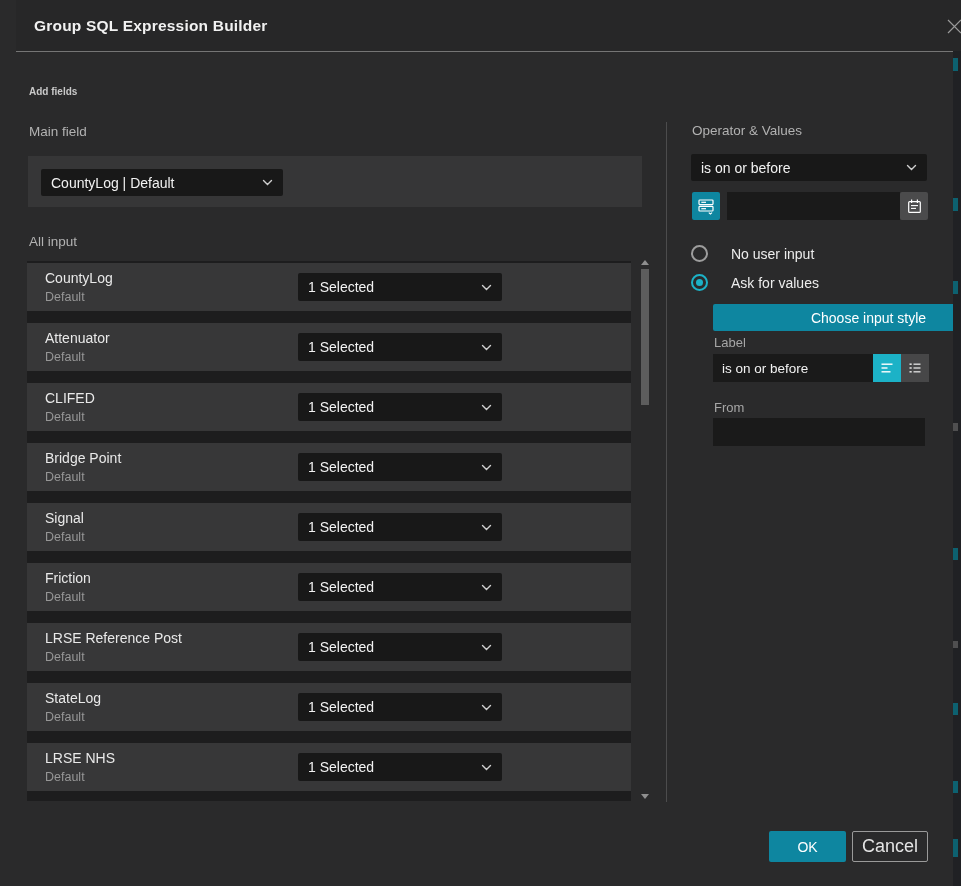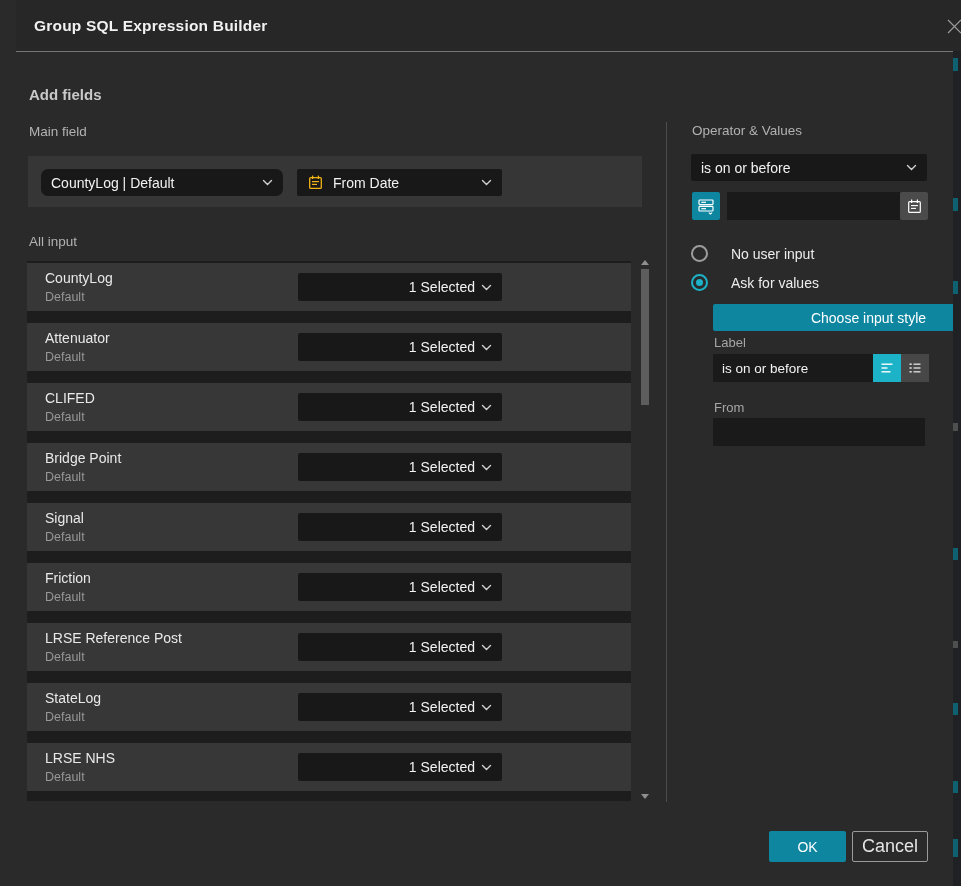--- a/index.html
+++ b/index.html
@@ -9,41 +9,41 @@
     font-family:"Liberation Sans", sans-serif;
     -webkit-font-smoothing:antialiased;
   }
 
   
   .hdr{position:absolute;top:0;left:0;width:961px;height:51px;background:#272728;border-bottom:1px solid #757575;margin-left:16px;}
   .hdr-title{position:absolute;left:18px;top:0;line-height:51px;font-size:15.5px;font-weight:700;color:#f1f1f1;letter-spacing:.2px;}
   .close-btn{position:absolute;right:13px;top:16px;width:20px;height:20px;cursor:pointer;display:flex;align-items:center;justify-content:center;}
 
   
-  .h-add{position:absolute;left:29px;top:86px;font-size:15px;font-weight:700;color:#c9c9c9;}
+  .h-add{position:absolute;left:29px;top:86px;font-size:10px;font-weight:700;color:#c9c9c9;}
   .lbl-section{position:absolute;font-size:13.5px;font-weight:400;color:#b2b2b2;}
 
   
   .dd{position:absolute;background:#181818;border-radius:2px;display:flex;align-items:center;
       padding:0 10px;color:#f2f2f2;font-size:14px;cursor:pointer;box-sizing:border-box;}
   .dd .txt{flex:1;white-space:nowrap;overflow:hidden;}
   .chev{flex:0 0 auto;margin-left:6px;display:inline-flex;}
 
   
   .panel-main{position:absolute;left:28px;top:156px;width:614px;height:51px;background:#363637;}
-  .panel-main .dd1{left:13px;top:13px;width:242px;height:27px;border-radius:7px;}
+  .panel-main .dd1{left:13px;top:13px;width:242px;height:27px;}
   .panel-main .dd2{left:269px;top:13px;width:205px;height:27px;}
   .cal-gold{display:inline-flex;margin-right:9px;}
 
   
   .list{position:absolute;left:27px;top:261px;width:604px;height:540px;background:#1d1d1e;padding-top:2px;box-sizing:border-box;}
   .row{position:relative;height:48px;margin-bottom:12px;background:#373738;}
   .row-name{position:absolute;left:18px;top:7px;font-size:14px;color:#e9e9e9;}
   .row-sub{position:absolute;left:18px;top:27px;font-size:12.5px;color:#979797;}
-  .row .dd{left:271px;top:10px;width:204px;height:28px;text-align:right;}
+  .row .dd{left:271px;top:10px;width:204px;height:28px;}
 
   
   .scrollbar{position:absolute;left:639px;top:257px;width:12px;height:545px;}
   .sb-thumb{position:absolute;left:2px;top:12px;width:8px;height:136px;background:#5d5d5d;cursor:pointer;}
   .sb-arrow{position:absolute;left:2px;width:0;height:0;border-left:4px solid transparent;border-right:4px solid transparent;cursor:pointer;}
   .sb-arrow.up{top:3px;border-bottom:5px solid #8f8f8f;}
   .sb-arrow.down{bottom:3px;border-top:5px solid #8f8f8f;}
 
   
   .vdivider{position:absolute;left:666px;top:122px;width:1px;height:680px;background:#4c4c4d;}
@@ -94,37 +94,20 @@
   </span>
 </div>
 
 <div class="h-add">Add fields</div>
 
 <div class="lbl-section" style="left:29px;top:124px;">Main field</div>
 
 <div class="panel-main">
   <div class="dd dd1">
     <span class="txt">CountyLog | Default</span>
-    <span class="chev">
-      <svg width="11" height="7" viewBox="0 0 11 7">
-          <path d="M1.5 1.5 L5.5 5.5 L9.5 1.5" stroke="#cfcfcf" stroke-width="1.4" fill="none" stroke-linecap="round"></path>
-        </svg>
-    </span>
-  </div>
-  <div class="dd dd2">
-    <span class="cal-gold">
-      <svg width="17" height="17" viewBox="0 0 17 17">
-        <rect x="2.7" y="3.6" width="11.6" height="10.8" rx="1" fill="none" stroke="#f0b313" stroke-width="1.3"></rect>
-        <line x1="5.6" y1="1.6" x2="5.6" y2="5" stroke="#f0b313" stroke-width="1.3"></line>
-        <line x1="11.4" y1="1.6" x2="11.4" y2="5" stroke="#f0b313" stroke-width="1.3"></line>
-        <line x1="5" y1="7.6" x2="12" y2="7.6" stroke="#f0b313" stroke-width="1.2"></line>
-        <line x1="5" y1="10.4" x2="10" y2="10.4" stroke="#f0b313" stroke-width="1.2"></line>
-      </svg>
-    </span>
-    <span class="txt">From Date</span>
     <span class="chev">
       <svg width="11" height="7" viewBox="0 0 11 7">
           <path d="M1.5 1.5 L5.5 5.5 L9.5 1.5" stroke="#cfcfcf" stroke-width="1.4" fill="none" stroke-linecap="round"></path>
         </svg>
     </span>
   </div>
 </div>
 
 <div class="lbl-section" style="left:29px;top:234px;">All input</div>
 

